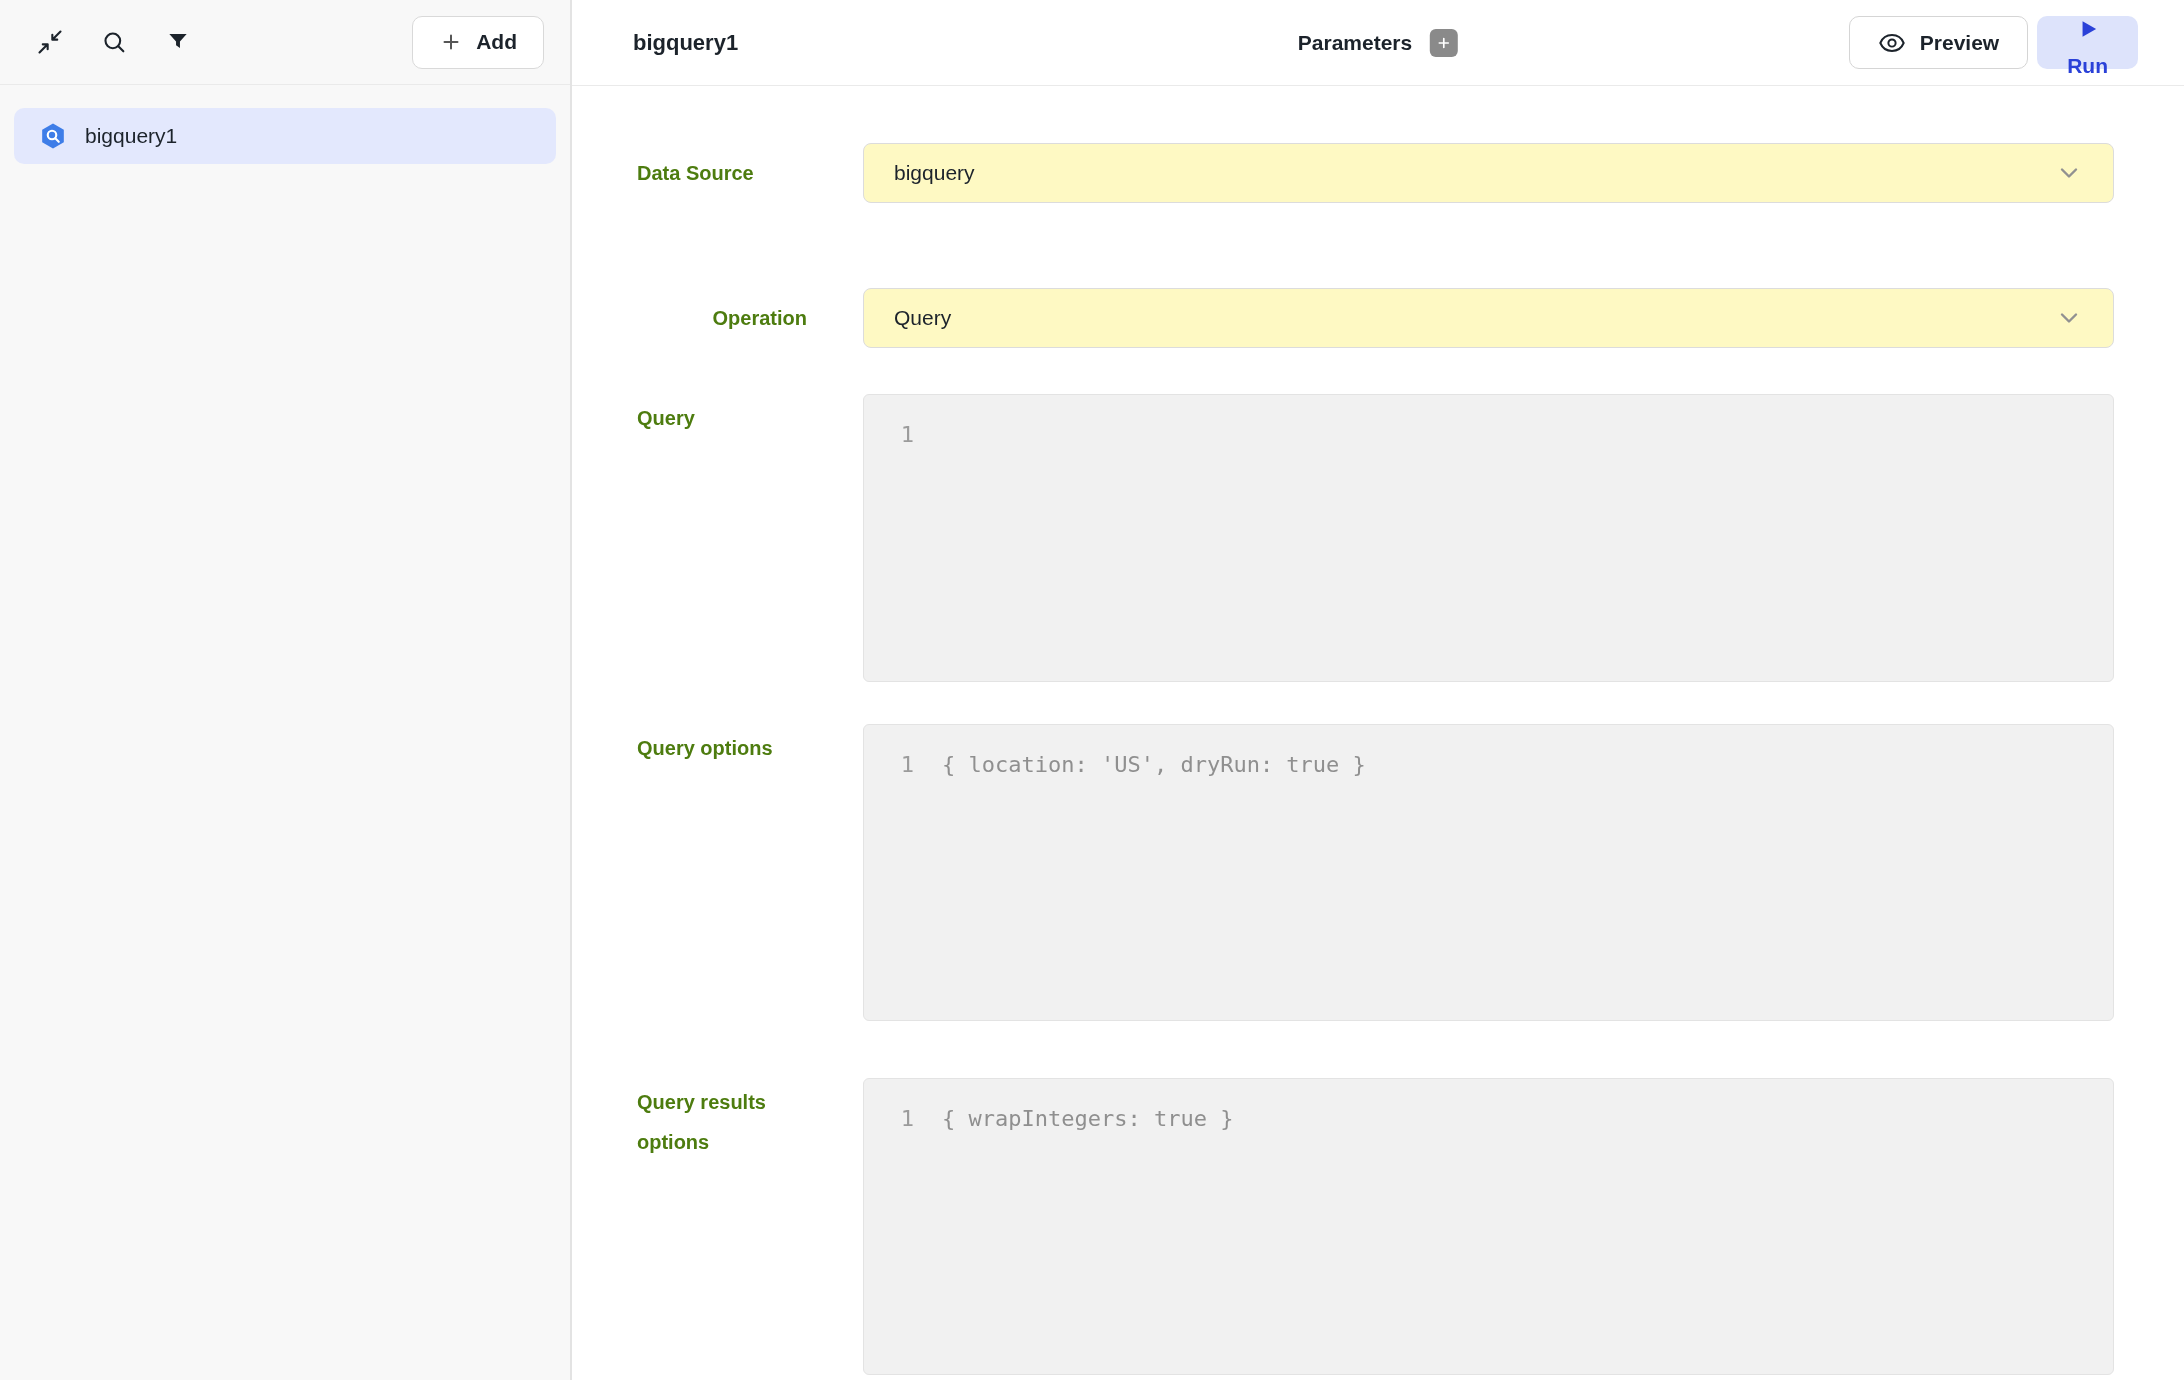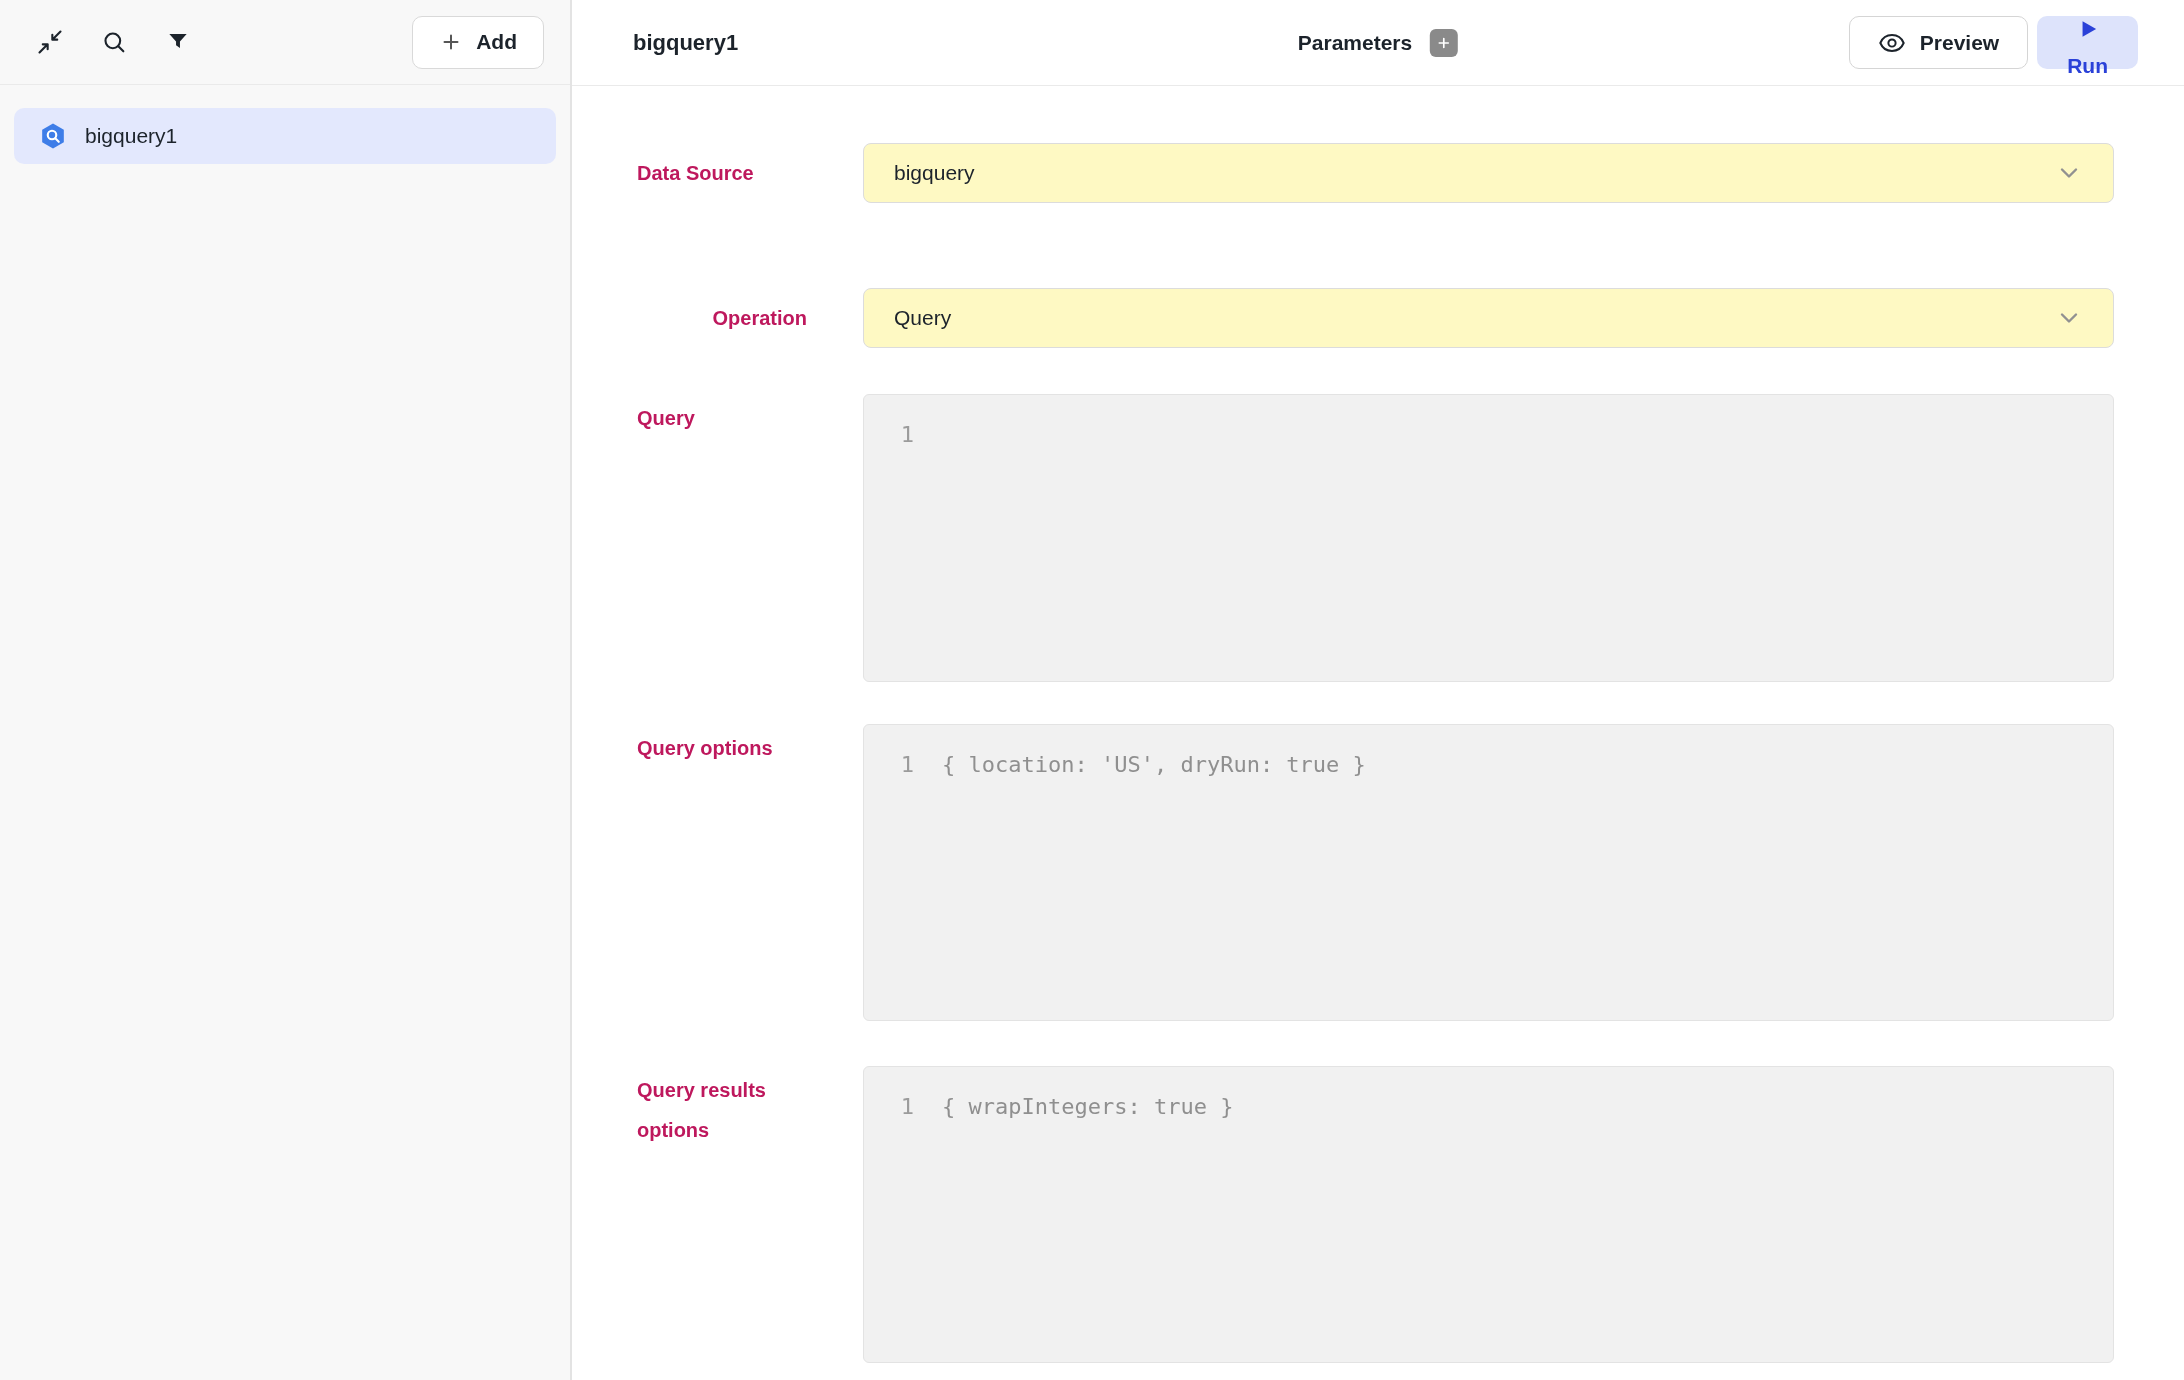--- a/index.html
+++ b/index.html
@@ -81,27 +81,27 @@
     flex-direction: column;
   }
 
   
   .form { flex: 1; padding: 57px 0 0 65px; overflow: hidden; }
   .row { display: flex; }
   .row.center { align-items: center; }
   .row.top { align-items: flex-start; }
   .row-label {
     width: 170px; margin-right: 56px; flex: none;
-    font-size: 20px; font-weight: 600; color: #be185d; line-height: 40px;
+    font-size: 20px; font-weight: 600; color: #4d7c0f; line-height: 40px;
   }
   .row.top .row-label { margin-top: 4px; }
   .mb-a { margin-bottom: 85px; }
   .mb-b { margin-bottom: 46px; text-align: right; }
   .mb-c { margin-bottom: 42px; }
-  .mb-d { margin-bottom: 45px; }
+  .mb-d { margin-bottom: 57px; }
 
   .select {
     width: 1251px; height: 60px;
     background: #fef9c3; border: 1.5px solid #dcdcdc; border-radius: 8px;
     display: flex; align-items: center; padding: 0 30px;
     font-size: 21px; color: #1c232b; cursor: pointer;
   }
   .select .chev { margin-left: auto; display: flex; }
 
   .editor {

